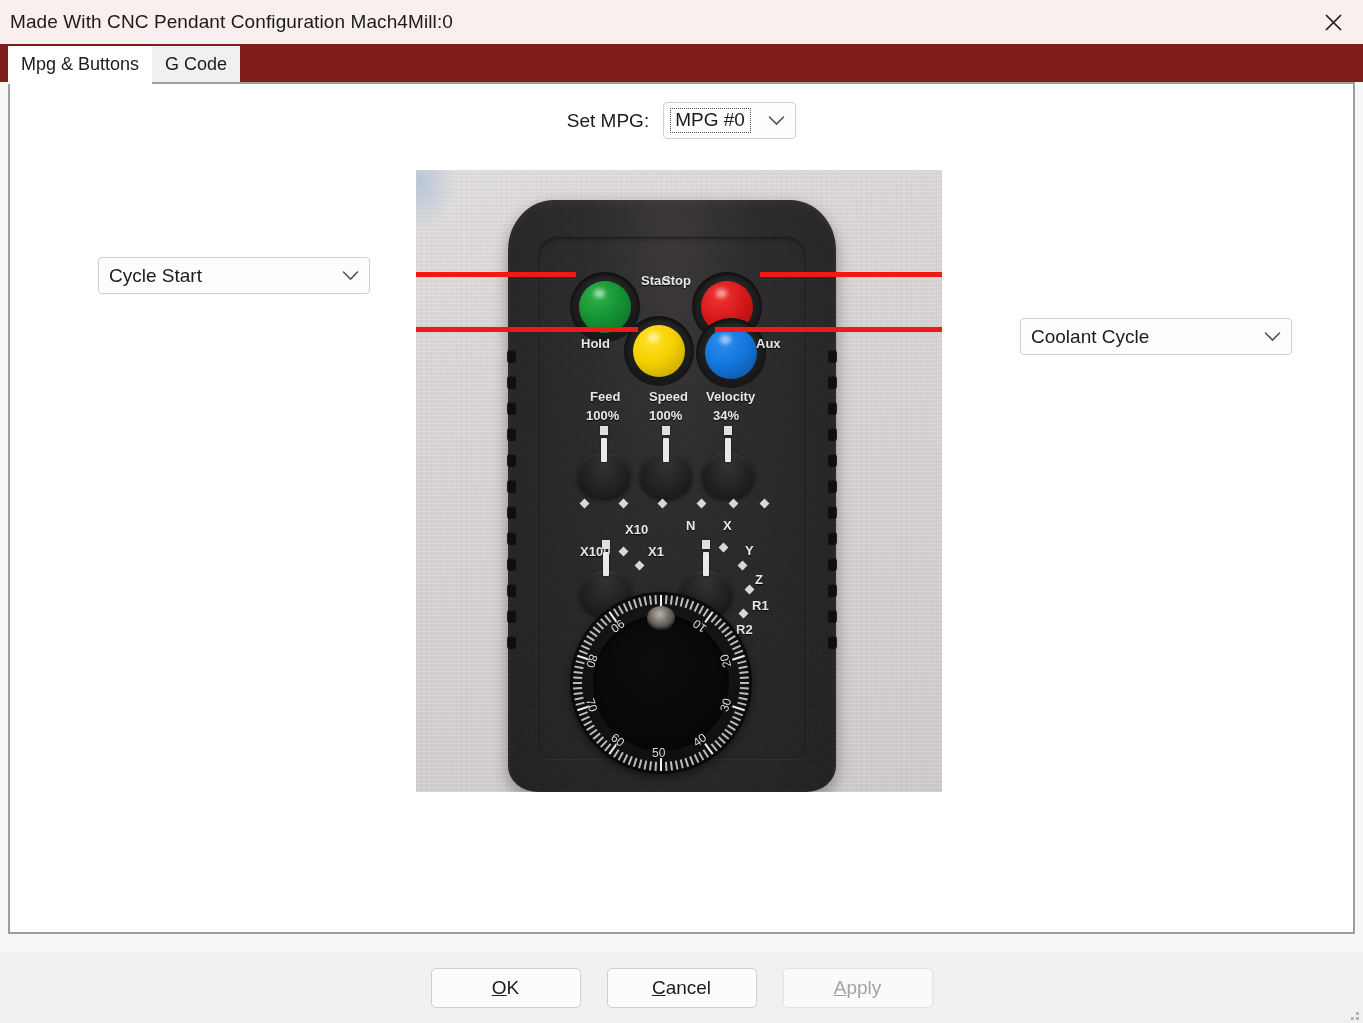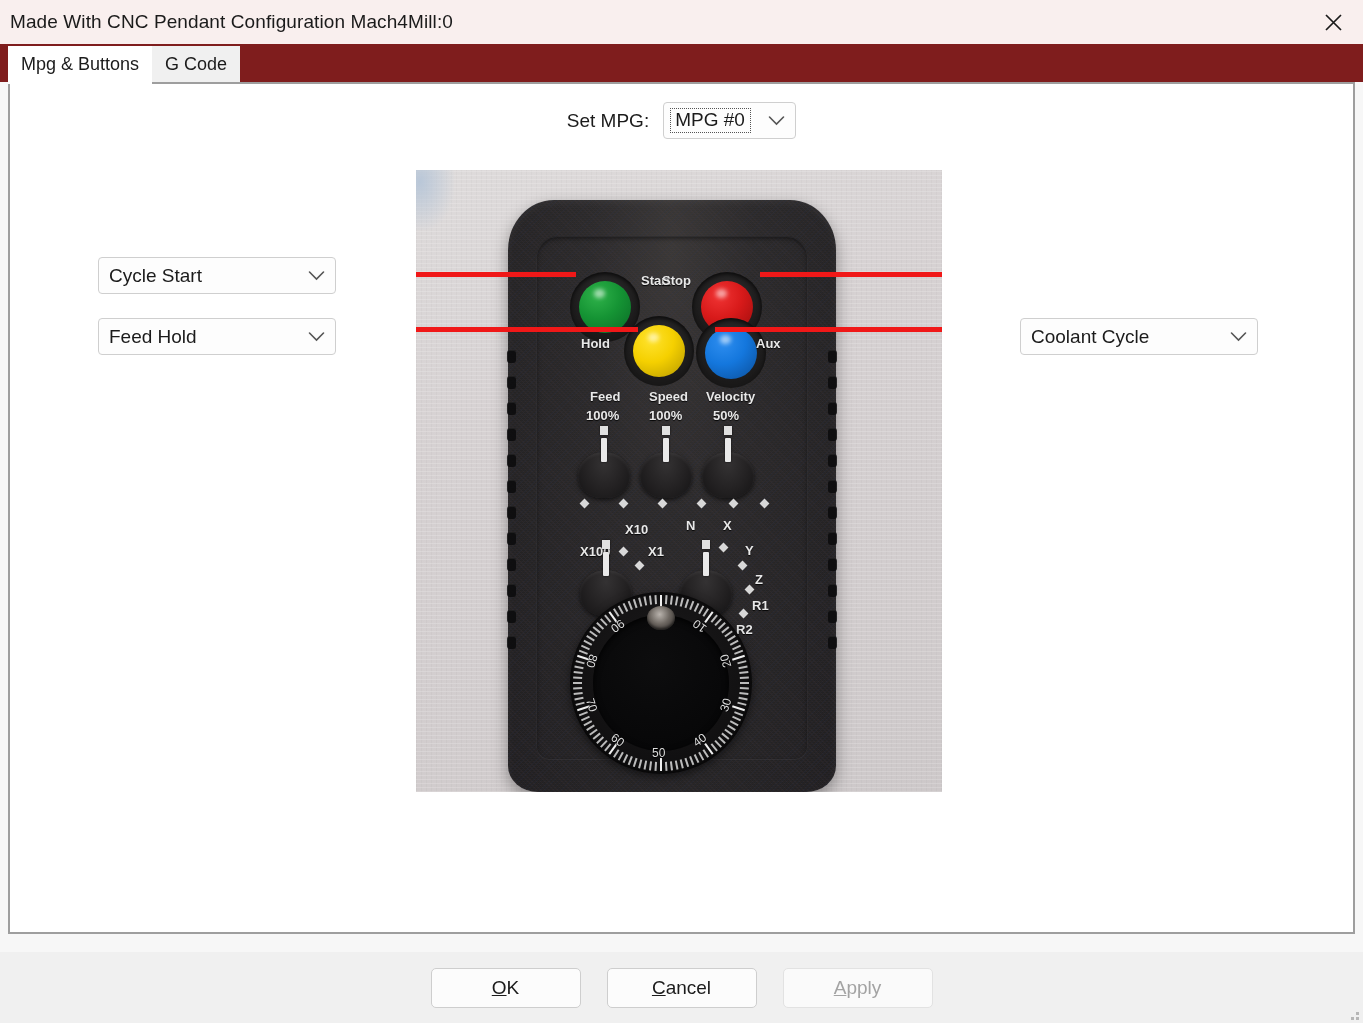--- a/index.html
+++ b/index.html
@@ -138,21 +138,21 @@
     position: absolute;
     right: 10px;
     top: 50%;
     transform: translateY(-50%);
     pointer-events: none;
   }
 
   
   .combo {
     position: absolute;
-    width: 238px;
+    width: 272px;
     height: 37px;
     background: #fdfdfd;
     border: 1px solid #cfcfcf;
     border-radius: 4px;
     display: flex;
     align-items: center;
     padding-left: 10px;
     cursor: pointer;
     z-index: 4;
   }
@@ -498,21 +498,21 @@
 
           <div class="pbtn-well" style="left:188px; top:118px;"></div>
           <div class="pbtn" id="btn-aux" style="left:197px; top:127px;"></div>
           <div class="plabel" style="left:248px; top:136px;">Aux</div>
 
           <div class="plabel" style="left:82px; top:189px;">Feed</div>
           <div class="plabel" style="left:78px; top:208px;">100%</div>
           <div class="plabel" style="left:141px; top:189px;">Speed</div>
           <div class="plabel" style="left:141px; top:208px;">100%</div>
           <div class="plabel" style="left:198px; top:189px;">Velocity</div>
-          <div class="plabel" style="left:205px; top:208px;">50%</div>
+          <div class="plabel" style="left:205px; top:208px;">34%</div>
 
           <div class="knob" style="left:70px; top:252px;"></div>
           <div class="knob-stub" style="left:92px; top:226px;"></div>
           <div class="knob-pointer" style="left:93px; top:238px;"></div>
 
           <div class="knob" style="left:132px; top:252px;"></div>
           <div class="knob-stub" style="left:154px; top:226px;"></div>
           <div class="knob-pointer" style="left:155px; top:238px;"></div>
 
           <div class="knob" style="left:194px; top:252px;"></div>
@@ -674,28 +674,20 @@
 
       <div class="combo" id="combo-cycle-start">
         <span class="combo-text">Cycle Start</span>
         <span class="chev">
           <svg width="17" height="11" viewBox="0 0 17 11">
               <path d="M1.5 2 L8.5 9 L15.5 2" stroke="#555" stroke-width="1.6" fill="none" stroke-linecap="round"></path>
             </svg>
         </span>
       </div>
 
-      <div class="combo" id="combo-feed-hold">
-        <span class="combo-text">Feed Hold</span>
-        <span class="chev">
-          <svg width="17" height="11" viewBox="0 0 17 11">
-              <path d="M1.5 2 L8.5 9 L15.5 2" stroke="#555" stroke-width="1.6" fill="none" stroke-linecap="round"></path>
-            </svg>
-        </span>
-      </div>
 
 
       <div class="combo" id="combo-coolant">
         <span class="combo-text">Coolant Cycle</span>
         <span class="chev">
           <svg width="17" height="11" viewBox="0 0 17 11">
               <path d="M1.5 2 L8.5 9 L15.5 2" stroke="#555" stroke-width="1.6" fill="none" stroke-linecap="round"></path>
             </svg>
         </span>
       </div>

